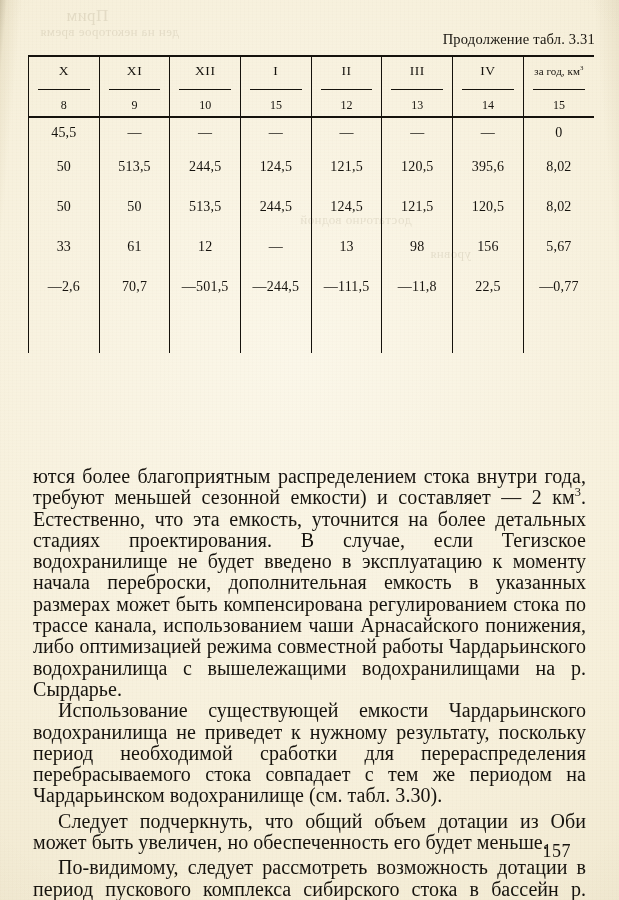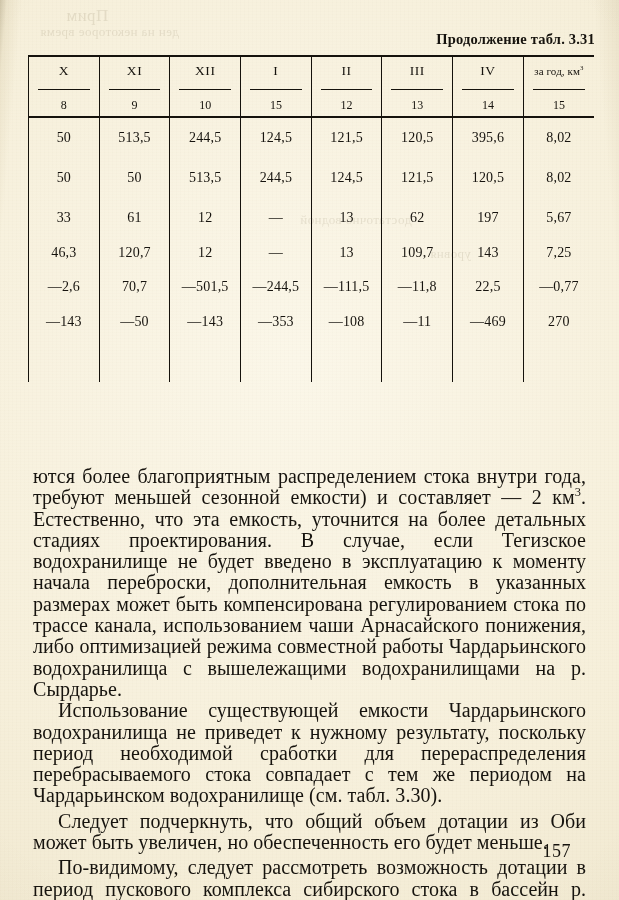--- a/index.html
+++ b/index.html
@@ -56,21 +56,20 @@
   .content { position: relative; z-index: 3; }
 
   
   .tbl-caption {
     position: absolute;
     right: 24px;
     top: 31px;
     font-size: 14.5px;
     letter-spacing: 0.2px;
     white-space: nowrap;
-    font-weight: bold;
   }
 
   
   .tbl-wrap {
     position: absolute;
     left: 28px;
     top: 55px;
     width: 566px;
   }
   .rule {
@@ -219,20 +218,30 @@
         <td>14</td>
         <td>15</td>
       </tr>
     </tbody>
       </table>
 
     <div class="rule"></div>
 
     <table class="grid">
       <tbody>
+          <tr class="data-row">
+        <td>45,5</td>
+        <td>—</td>
+        <td>—</td>
+        <td>—</td>
+        <td>—</td>
+        <td>—</td>
+        <td>—</td>
+        <td>0</td>
+      </tr>
       <tr class="data-row gap">
         <td>50</td>
         <td>513,5</td>
         <td>244,5</td>
         <td>124,5</td>
         <td>121,5</td>
         <td>120,5</td>
         <td>395,6</td>
         <td>8,02</td>
       </tr>
@@ -245,54 +254,34 @@
         <td>121,5</td>
         <td>120,5</td>
         <td>8,02</td>
       </tr>
       <tr class="data-row gap">
         <td>33</td>
         <td>61</td>
         <td>12</td>
         <td>—</td>
         <td>13</td>
-        <td>62</td>
-        <td>197</td>
+        <td>98</td>
+        <td>156</td>
         <td>5,67</td>
-      </tr>
-      <tr class="data-row">
-        <td>46,3</td>
-        <td>120,7</td>
-        <td>12</td>
-        <td>—</td>
-        <td>13</td>
-        <td>109,7</td>
-        <td>143</td>
-        <td>7,25</td>
       </tr>
       <tr class="data-row gap">
         <td>—2,6</td>
         <td>70,7</td>
         <td>—501,5</td>
         <td>—244,5</td>
         <td>—111,5</td>
         <td>—11,8</td>
         <td>22,5</td>
         <td>—0,77</td>
       </tr>
-      <tr class="data-row">
-        <td>—143</td>
-        <td>—50</td>
-        <td>—143</td>
-        <td>—353</td>
-        <td>—108</td>
-        <td>—11</td>
-        <td>—469</td>
-        <td>270</td>
-      </tr>
       <tr class="tail-row">
         <td></td>
         <td></td>
         <td></td>
         <td></td>
         <td></td>
         <td></td>
         <td></td>
         <td></td>
       </tr>

